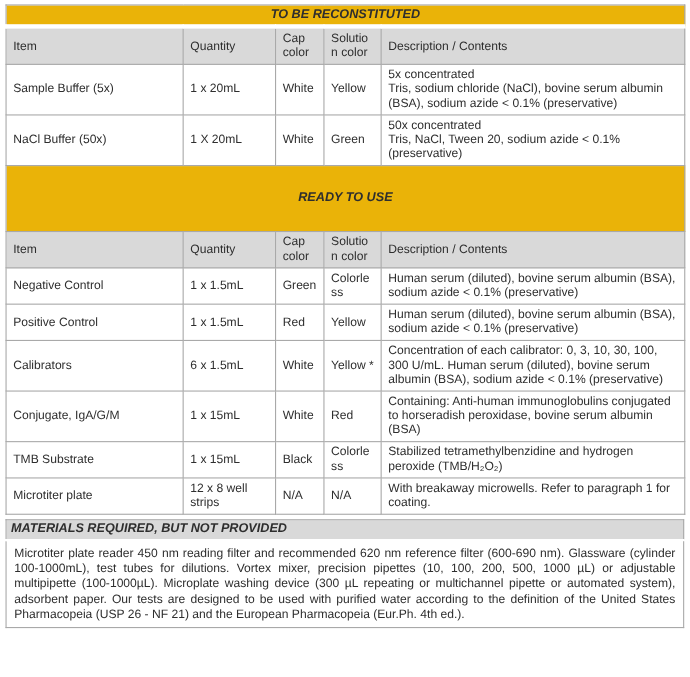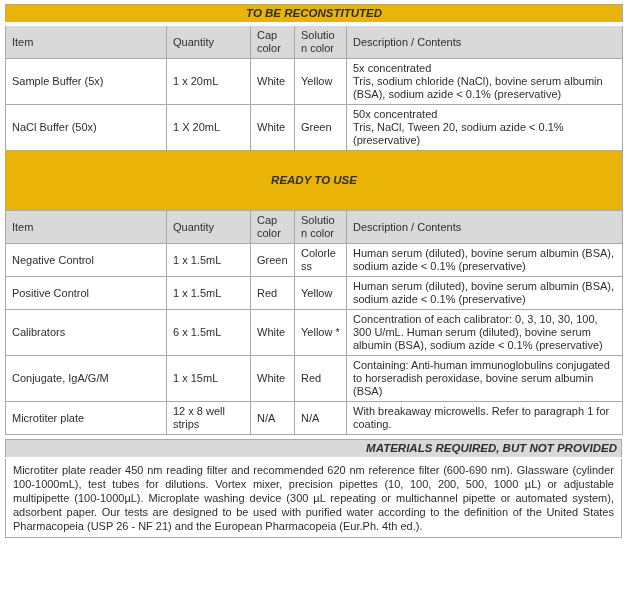--- a/index.html
+++ b/index.html
@@ -21,21 +21,21 @@
     text-align:center;font-weight:bold;font-style:italic;
     font-size:11.5px;padding:2px 4px;
   }
   .t1 td{border-bottom:4px solid #ffffff;}
   .t2 td{padding:23px 4px;}
   .hdr td{background:#d9d9d9;}
   .desc{white-space:pre-line;}
   .footnote-row td{font-size:9px;line-height:11px;padding:2px 5px;}
   .materials-table{margin-top:4px;}
   .materials-title td{
-    background:#d9d9d9;text-align:right;font-weight:bold;font-style:italic;
+    background:#d9d9d9;text-align:left;font-weight:bold;font-style:italic;
     font-size:11.5px;padding:2px 4px;border-bottom:2px solid #ffffff;
   }
   .materials-text td{
     text-align:justify;padding:4px 7px;line-height:14px;
   }
 </style>
 </head>
 <body>
 
 <div class="page">
@@ -110,20 +110,27 @@
         <td class="desc">Concentration of each calibrator: 0, 3, 10, 30, 100, 300 U/mL. Human serum (diluted), bovine serum albumin (BSA), sodium azide &lt; 0.1% (preservative)</td>
       </tr>
       <tr>
         <td>Conjugate, IgA/G/M</td>
         <td>1 x 15mL</td>
         <td>White</td>
         <td>Red</td>
         <td class="desc">Containing: Anti-human immunoglobulins conjugated to horseradish peroxidase, bovine serum albumin (BSA)</td>
       </tr>
       <tr>
+        <td>TMB Substrate</td>
+        <td>1 x 15mL</td>
+        <td>Black</td>
+        <td>Colorless</td>
+        <td class="desc">Stabilized tetramethylbenzidine and hydrogen peroxide (TMB/H₂O₂)</td>
+      </tr>
+      <tr>
         <td>Microtiter plate</td>
         <td>12 x 8 well strips</td>
         <td>N/A</td>
         <td>N/A</td>
         <td class="desc">With breakaway microwells. Refer to paragraph 1 for coating.</td>
       </tr>
 
     </tbody>
   </table>
 

